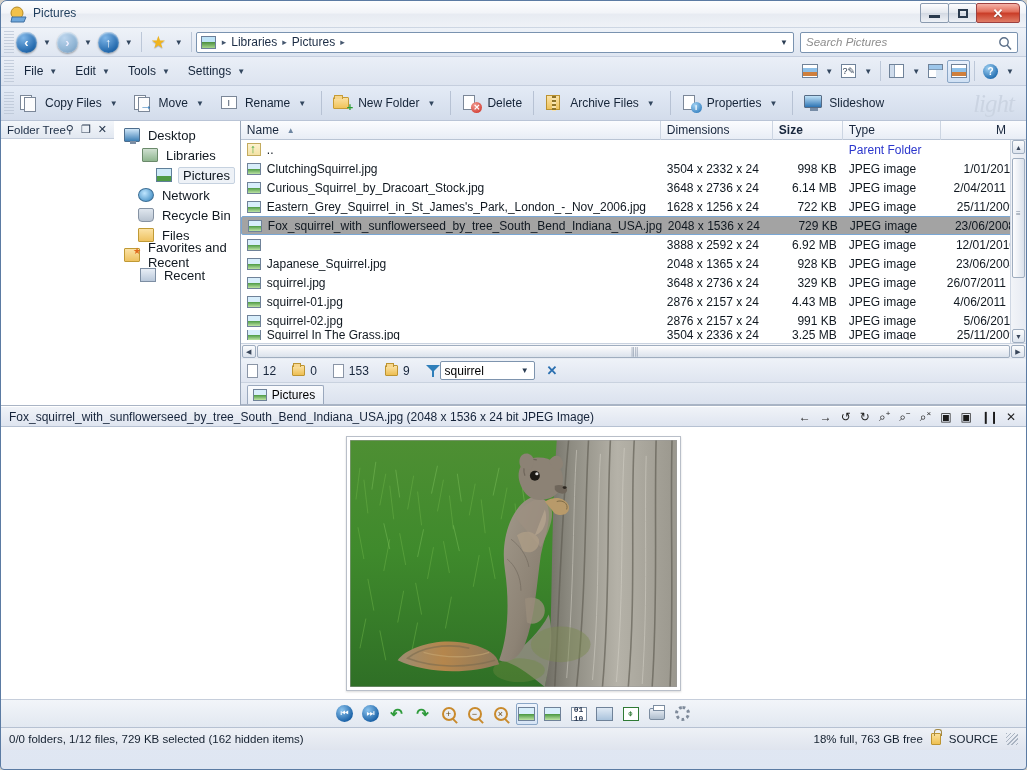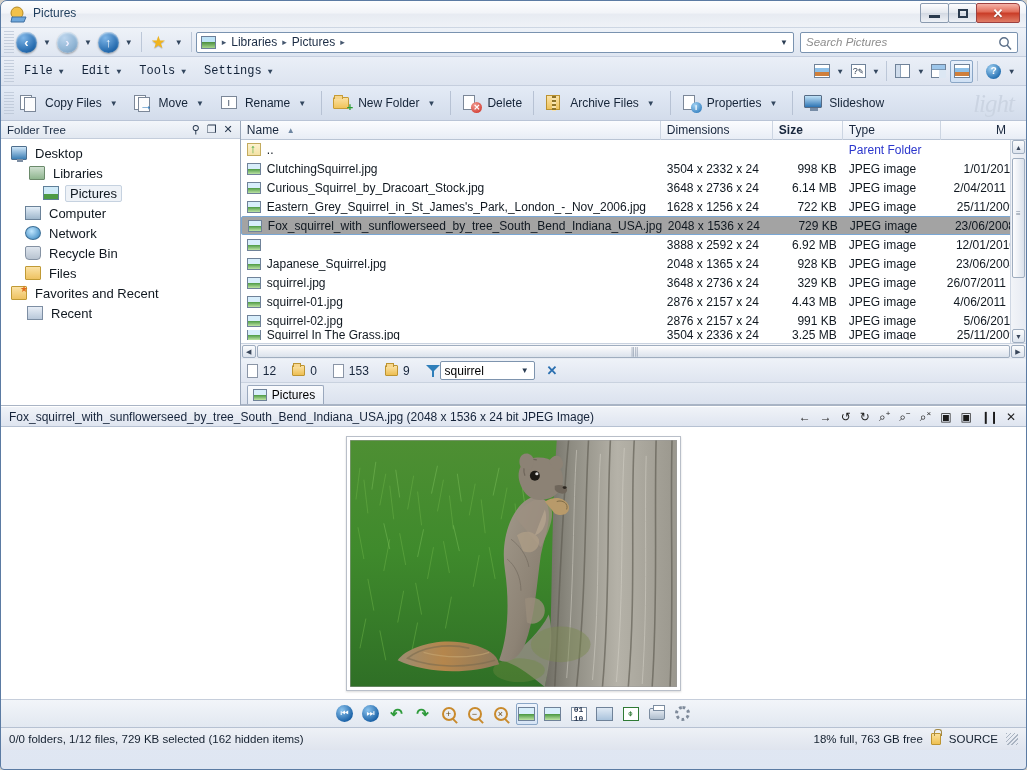--- a/index.html
+++ b/index.html
@@ -92,21 +92,20 @@
   }
   .searchbox .ph { font-size:11.5px; color:#8d8d8d; font-style:italic; }
   .magwrap { position:absolute; right:4px; top:3px; }
 
   
   .menubar {
     height:29px; display:flex; align-items:center;
     background:linear-gradient(to bottom,#eaeff7,#dde4f0);
     border-bottom:1px solid #c5cede;
     position:relative;
-    font-family:Liberation Mono, monospace;
   }
   .menuitem { display:flex; align-items:center; padding:3px 4px 3px 10px; font-size:12px; color:#14243a;}
   .menuitem .caret { padding-left:6px; }
   .tool-right { margin-left:auto; display:flex; align-items:center; padding-right:8px; gap:0;}
   .tbtn {
     width:23px;height:23px;display:flex;align-items:center;justify-content:center;
     border-radius:2px;
   }
   .tbtn.active { border:1px solid #8aa6c6; background:linear-gradient(to bottom,#e8f0fb,#cfe0f4); }
   .ic-img {
@@ -171,21 +170,21 @@
   .monitor{position:absolute;left:0;top:1px;width:18px;height:13px;border:1px solid #566b85;border-radius:1px;
     background:linear-gradient(to bottom,#bfe1f7,#2d74b4);}
   .monitor:after{content:"";position:absolute;left:5px;bottom:-4px;width:8px;height:3px;background:#768ca6;}
   .renameico{position:absolute;left:1px;top:2px;width:16px;height:13px;border:1px solid #7b8798;background:#fff;
     display:flex;align-items:center;justify-content:center;font-size:9px;color:#3a4a60;}
 
   
   .content { display:flex; height:285px; border-bottom:1px solid #a9b4c5; }
   .tree {
     width:262px; background:#fff; border-right:1px solid #9aa7ba;
-    display:flex; flex-direction:column;
+    display:flex; flex-direction:row;
   }
   .tree-head {
     height:18px; display:flex; align-items:center;
     background:linear-gradient(to bottom,#f3f6fa,#e2e8f1);
     border-bottom:1px solid #c4cddb; padding:0 4px 0 6px; font-size:11.5px; color:#1b2c44;
   }
   .tree-head .tools { margin-left:auto; display:flex; gap:7px; align-items:center; padding-right:3px;}
   .tree-head .tools span{ font-size:11px; color:#26364c; }
   .tree-body { flex:1; padding:4px 0 0 0; overflow:hidden; }
   .tnode { display:flex; align-items:center; height:20px; font-size:13px; color:#101820;}
@@ -545,24 +544,20 @@
           <span class="tico ico-desktop"></span>
           <span class="tlabel">Desktop</span>
         </div>
         <div class="tnode" style="padding-left:28px">
           <span class="tico ico-lib"></span>
           <span class="tlabel">Libraries</span>
         </div>
         <div class="tnode sel" style="padding-left:42px">
           <span class="tico ico-pic"></span>
           <span class="tlabel">Pictures</span>
-        </div>
-        <div class="tnode" style="padding-left:24px">
-          <span class="tico ico-comp"></span>
-          <span class="tlabel">Computer</span>
         </div>
         <div class="tnode" style="padding-left:24px">
           <span class="tico ico-net"></span>
           <span class="tlabel">Network</span>
         </div>
         <div class="tnode" style="padding-left:24px">
           <span class="tico ico-bin"></span>
           <span class="tlabel">Recycle Bin</span>
         </div>
         <div class="tnode" style="padding-left:24px">

